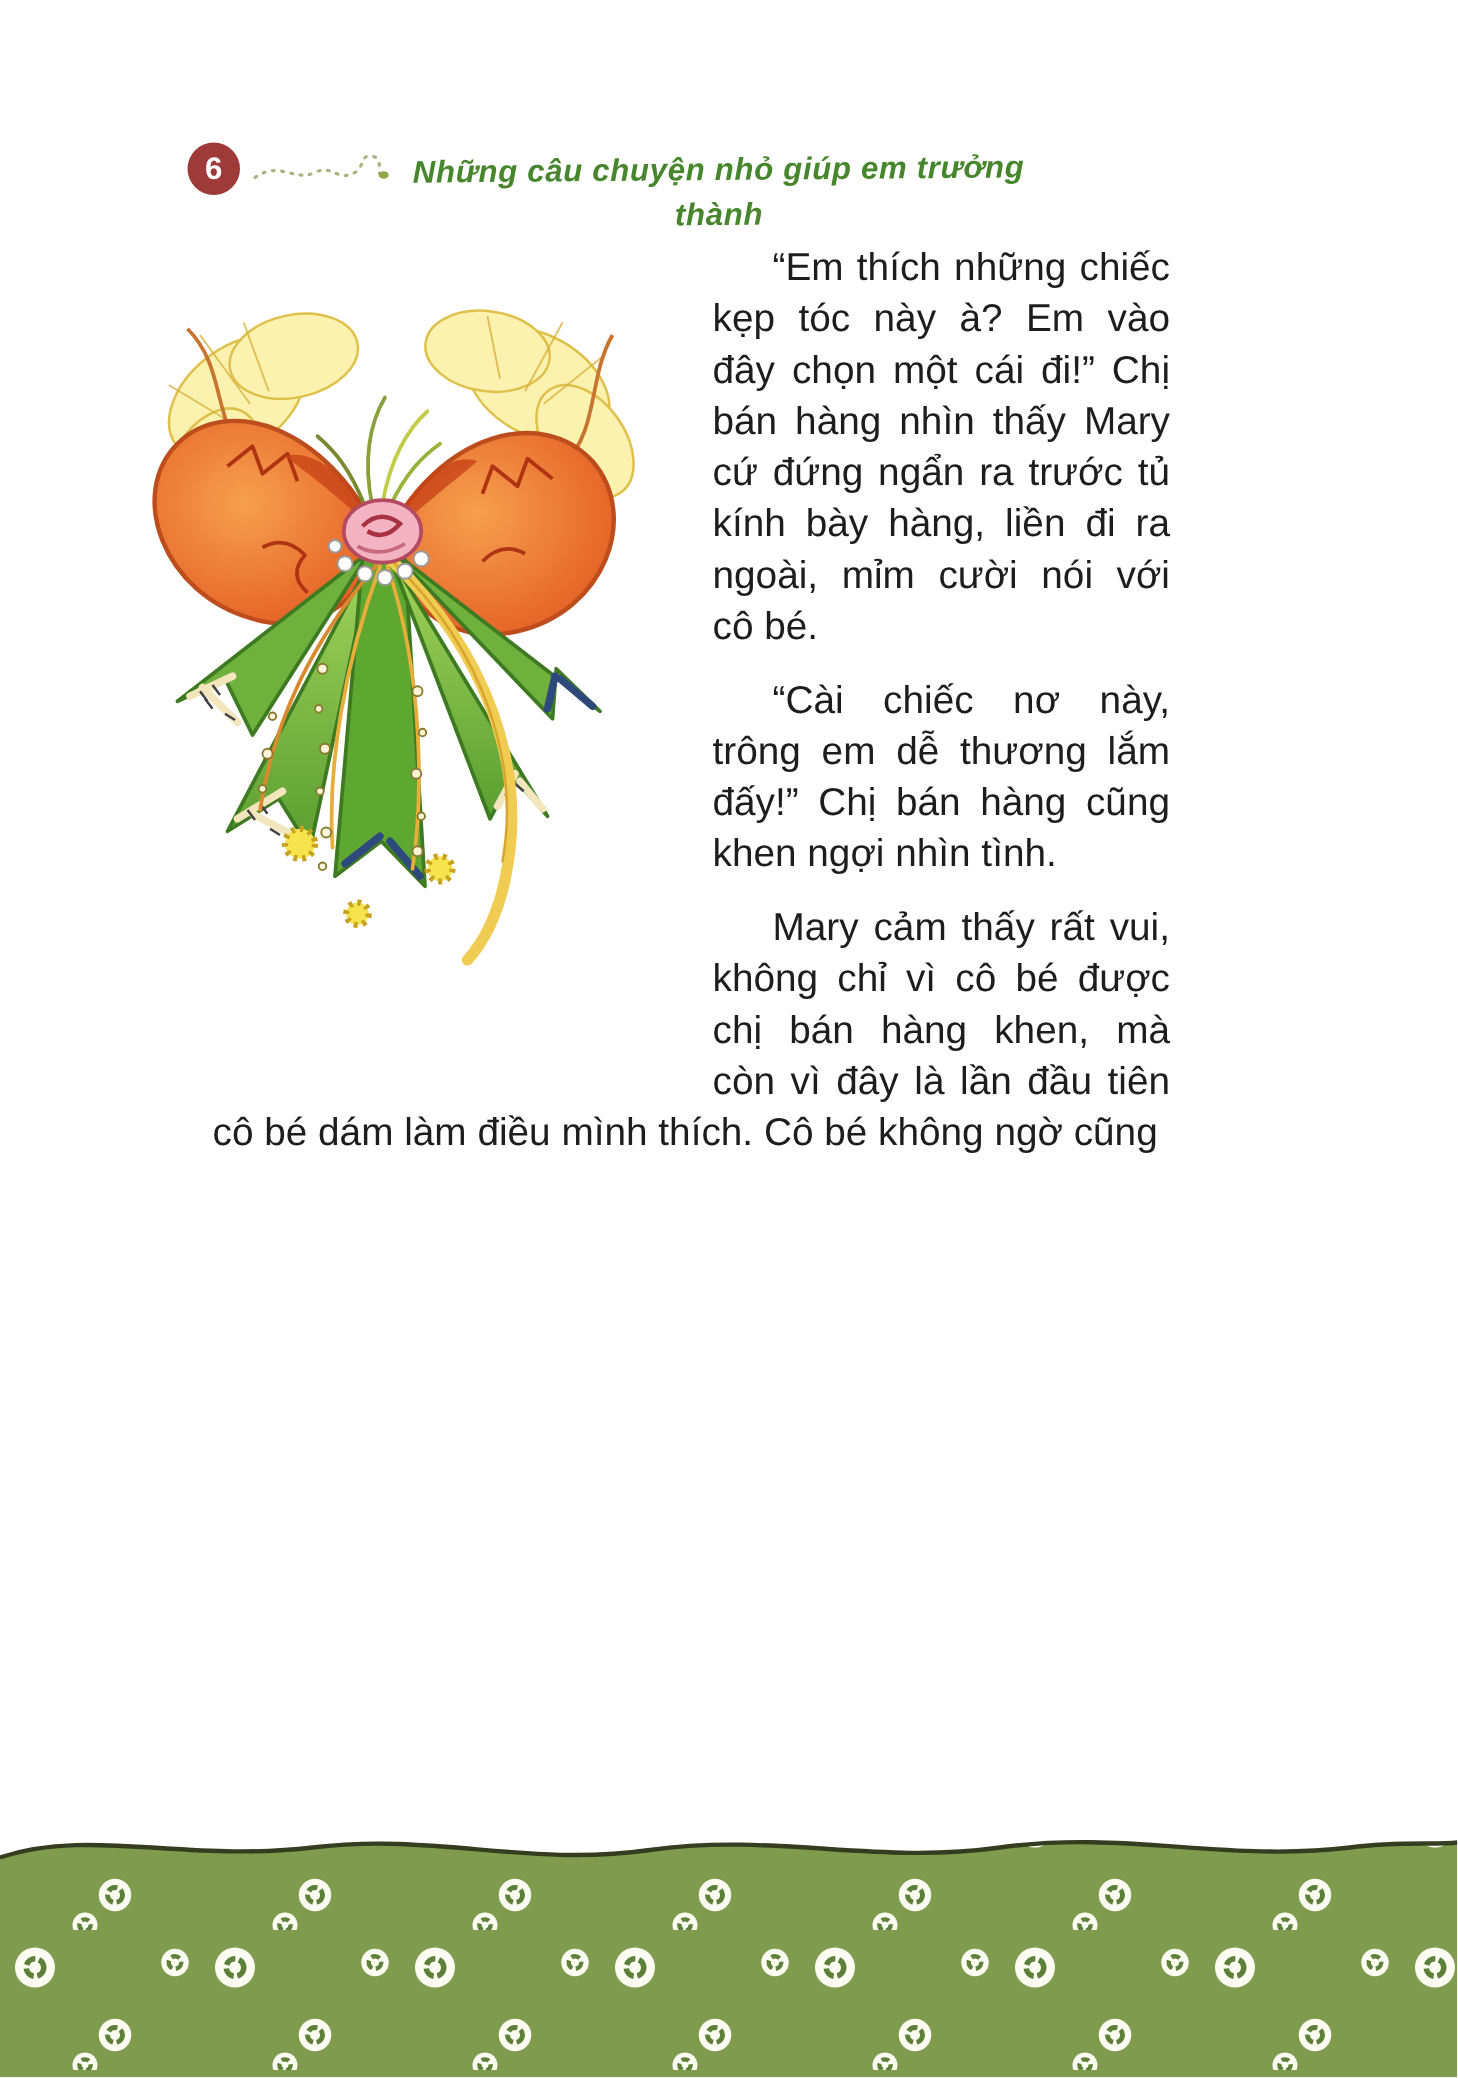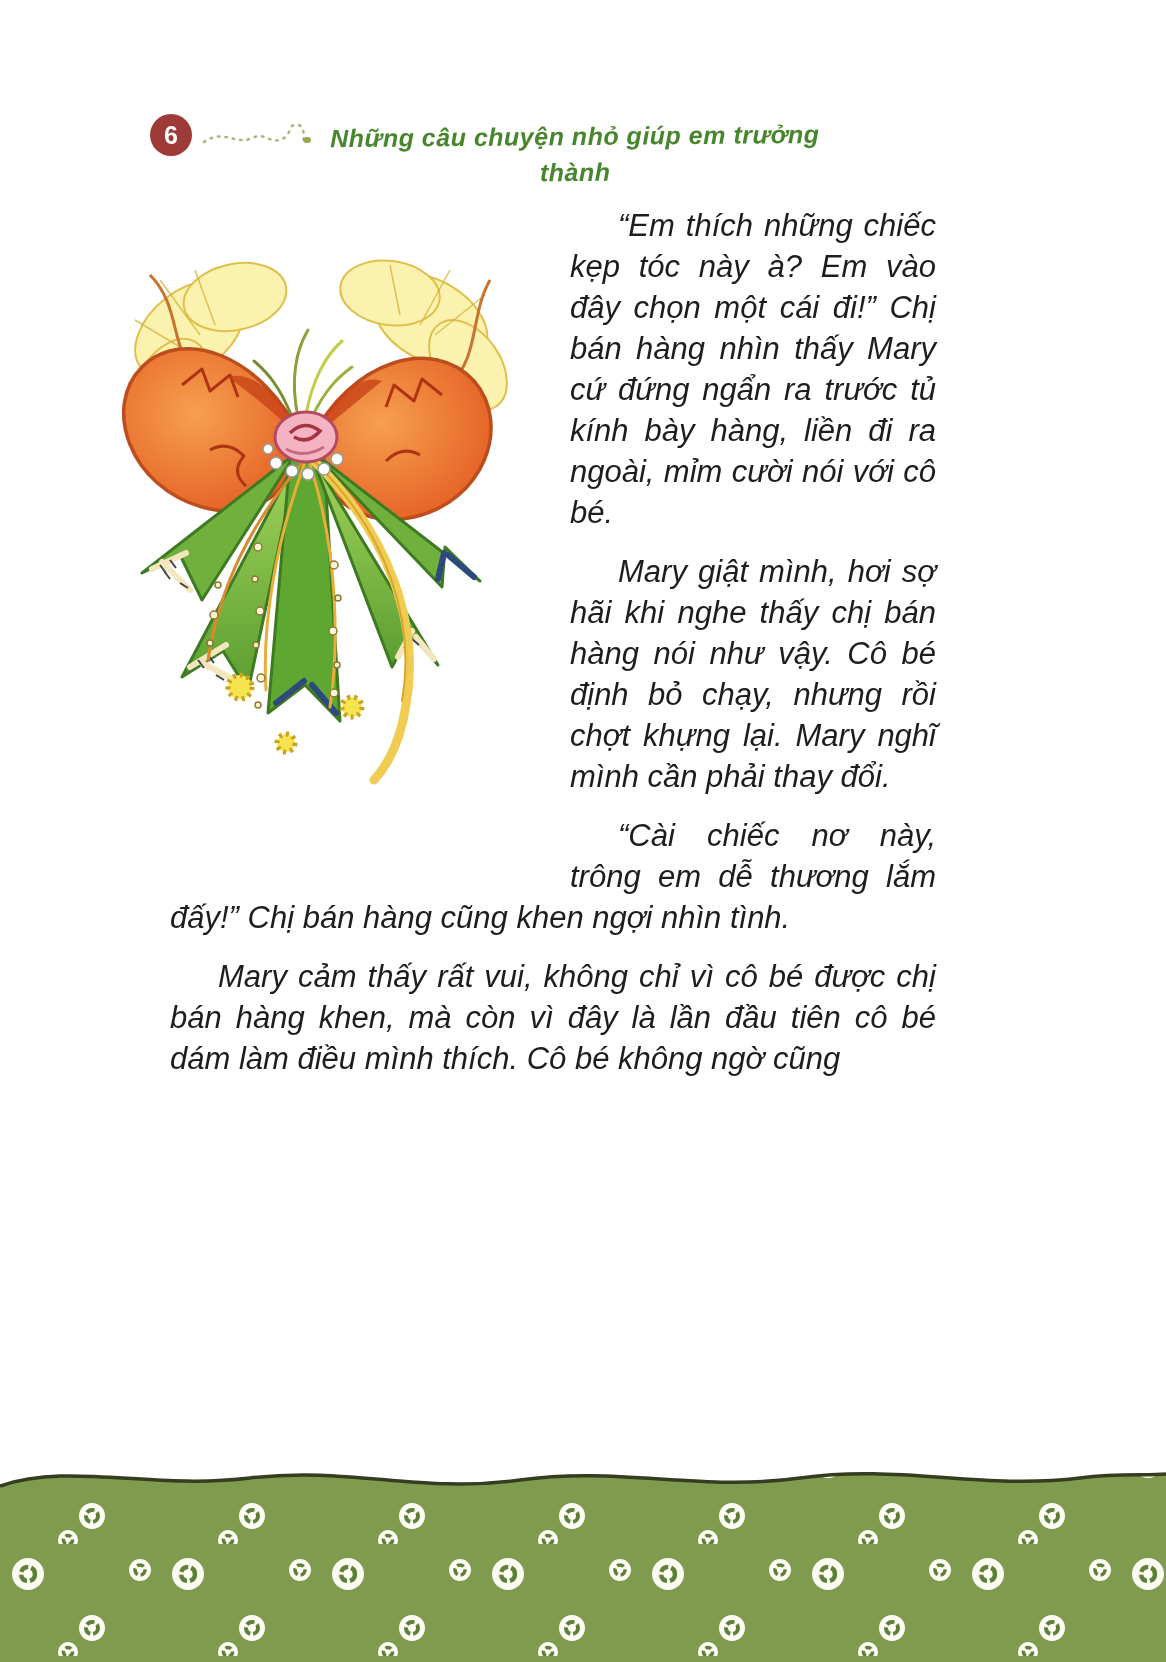--- a/index.html
+++ b/index.html
@@ -10,22 +10,22 @@
   .header{position:absolute;top:106px;left:0;width:100%;height:64px;}
   .badge{position:absolute;left:150px;top:8px;width:42px;height:42px;border-radius:50%;
          background:#9e3a38;color:#ffffff;font-weight:bold;font-size:25px;
          display:flex;align-items:center;justify-content:center;}
   .trail{position:absolute;left:200px;top:10px;}
   .htitle{position:absolute;left:315px;top:12px;width:520px;text-align:center;
           color:#47862c;font-weight:bold;font-style:italic;font-size:25px;line-height:36px;
           letter-spacing:0.5px;transform:rotate(-0.5deg);}
 
   
-  .content{position:absolute;top:205px;left:170px;width:766px;color:#1d1d1d;
-           font-size:31px;line-height:41px;text-align:justify;font-style:italic;}
+  .content{position:absolute;top:193px;left:170px;width:766px;color:#1d1d1d;
+           font-size:31px;line-height:41px;text-align:justify;}
   .content p{margin:0 0 18px 0;text-indent:48px;}
   .illu-float{float:left;width:465px;height:680px;margin-left:-80px;margin-right:15px;}
   .illu-float svg{display:block;margin-top:30px;}
 
   
   .footer{position:absolute;left:0;bottom:0;width:1166px;height:230px;line-height:0;}
 </style>
 </head>
 <body>
 
@@ -155,21 +155,20 @@
             <circle cx="202" cy="236" r="6"></circle>
             <circle cx="218" cy="239" r="6"></circle>
           <circle cx="234" cy="234" r="6"></circle>
             <circle cx="247" cy="224" r="6"></circle>
             <circle cx="178" cy="214" r="5"></circle>
         </g>
       </svg>
     </div>
 
     <p>“Em thích những chiếc kẹp tóc này à? Em vào đây chọn một cái đi!” Chị bán hàng nhìn thấy Mary cứ đứng ngẩn ra trước tủ kính bày hàng, liền đi ra ngoài, mỉm cười nói với cô bé.</p>
-    <p>Mary giật mình, hơi sợ hãi khi nghe thấy chị bán hàng nói như vậy. Cô bé định bỏ chạy, nhưng rồi chợt khựng lại. Mary nghĩ mình cần phải thay đổi.</p>
     <p>“Cài chiếc nơ này, trông em dễ thương lắm đấy!” Chị bán hàng cũng khen ngợi nhìn tình.</p>
     <p>Mary cảm thấy rất vui, không chỉ vì cô bé được chị bán hàng khen, mà còn vì đây là lần đầu tiên cô bé dám làm điều mình thích. Cô bé không ngờ cũng</p>
   </div>
 
   <div class="footer">
     <svg width="1166" height="230" viewBox="0 0 1166 230">
       <defs>
         <pattern id="pebbles" width="160" height="112" patternUnits="userSpaceOnUse">
           <circle cx="28" cy="30" r="16" fill="#fcfcf2"></circle>
           <circle cx="28" cy="30" r="7" fill="none" stroke="#5d8038" stroke-width="4.5" stroke-dasharray="9 3"></circle>

